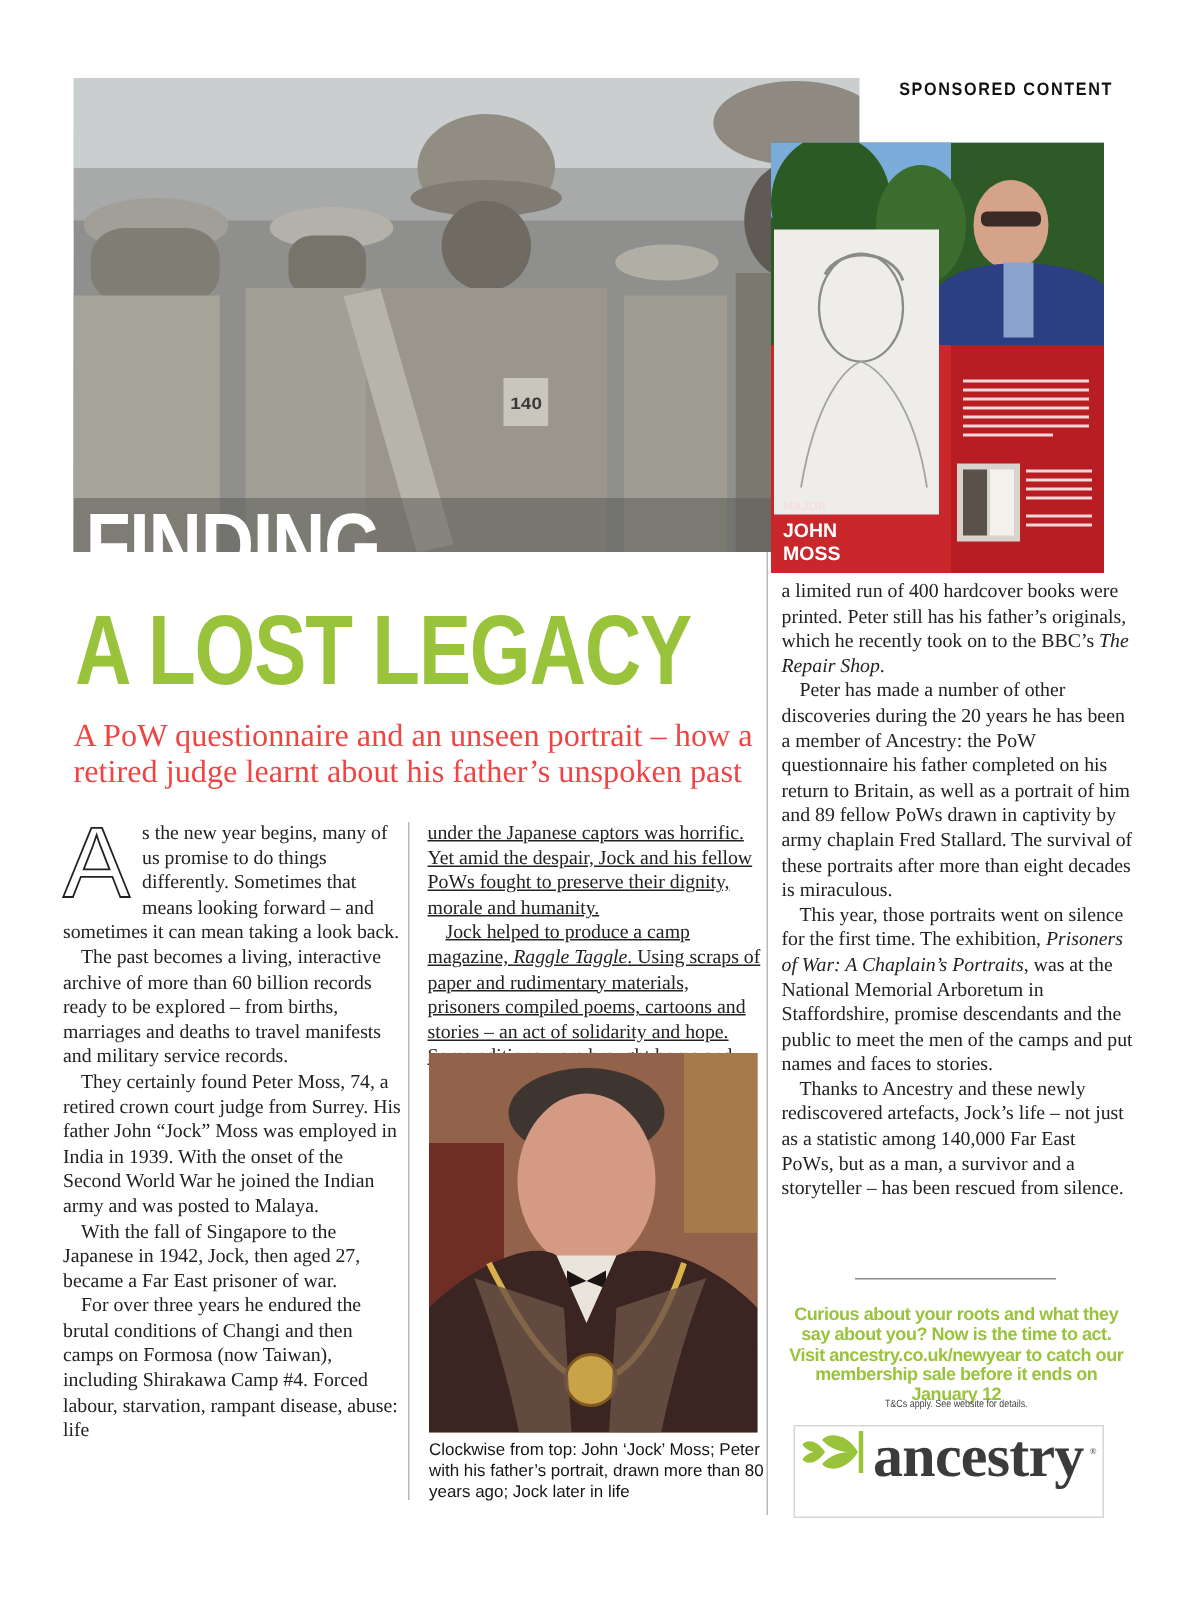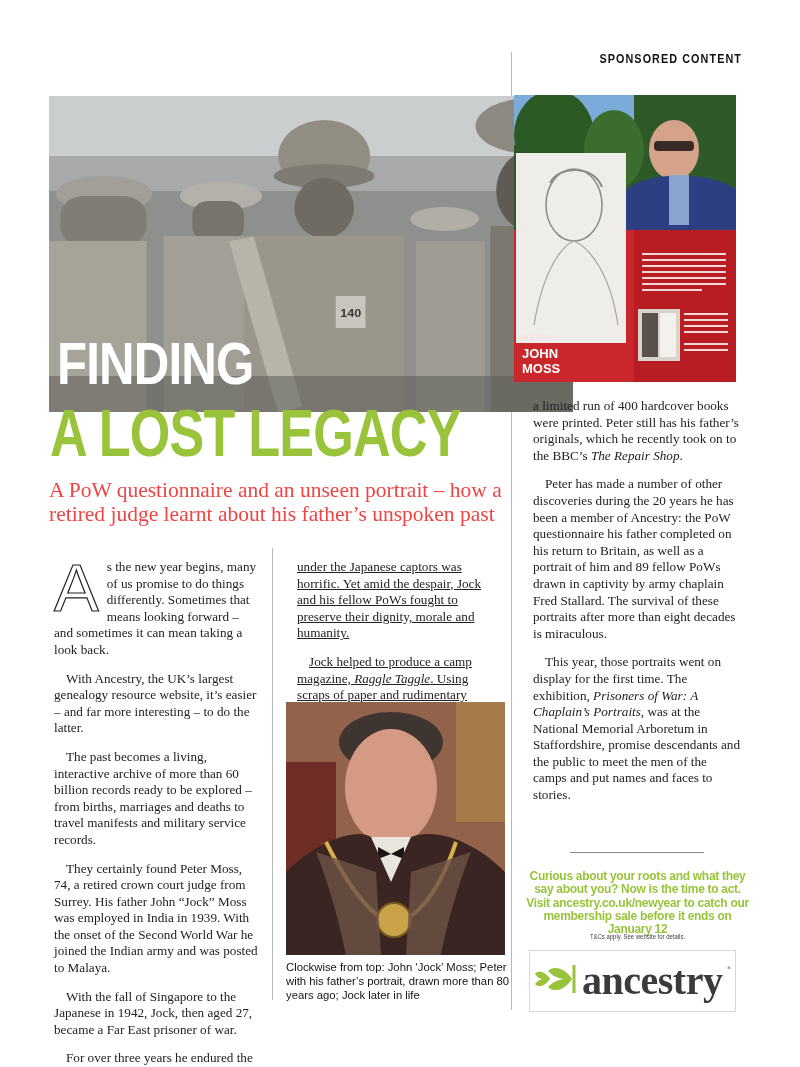--- a/index.html
+++ b/index.html
@@ -17,21 +17,20 @@
     transform: scaleX(0.9); transform-origin: right center;
   }
 
   
   .vrule { background: #b9b9b9; width: 1px; }
 
   
   .hero {
     left: 49px; top: 52px; width: 524px; height: 316px; overflow: hidden;
     background: linear-gradient(180deg, #cfd2d3 0%, #bfc2c2 38%, #8d8e8c 60%, #6a6a68 100%);
-    margin-top: 44px;
   }
   .hero svg { width: 100%; height: 100%; display: block; }
 
   .headline1 {
     left: 57px; top: 334px;
     font-family: "Liberation Sans", "DejaVu Sans", sans-serif; font-weight: 700;
     font-size: 60px; line-height: 60px; color: #ffffff; letter-spacing: -1px;
     transform: scaleX(0.82); transform-origin: left top;
   }
   .headline2 {
@@ -39,21 +38,21 @@
     font-family: "Liberation Sans", "DejaVu Sans", sans-serif; font-weight: 700;
     font-size: 66px; line-height: 66px; color: #9ac33c; letter-spacing: -1px;
     transform: scaleX(0.79); transform-origin: left top; white-space: nowrap;
   }
   .standfirst {
     left: 49px; top: 478px; width: 470px;
     font-size: 21.5px; line-height: 24px; color: #ef4444;
   }
 
   .col { font-size: 13.2px; line-height: 16.6px; color: #222; }
-  .col p { margin: 12px; text-indent: 12px; }
+  .col p { margin: 0; text-indent: 12px; }
   .col p.first { text-indent: 0; }
   .col1 { left: 42px; top: 547px; width: 228px; }
   .col2 { left: 285px; top: 547px; width: 224px; text-decoration: underline; }
   .col3 { left: 521px; top: 386px; width: 234px; }
   .dropcap {
     float: left; font-size: 67px; line-height: 54px; height: 58px;
     margin: 2px 8px 0 0; color: #fff;
     -webkit-text-stroke: 1.2px #222; font-family: "Liberation Sans", "DejaVu Sans", sans-serif;
   }
   i { font-style: italic; }
@@ -85,21 +84,21 @@
     font-size: 12px; line-height: 13.3px; color: #9ac33c; letter-spacing: -0.3px;
   }
   .tcs {
     left: 525px; top: 933px; width: 225px; text-align: center;
     font-family: "Liberation Sans", "DejaVu Sans", sans-serif; font-size: 7px; color: #444;
     transform: scaleX(0.85); transform-origin: center;
   }
   .logo-box {
     left: 529px; top: 950px; width: 205px; height: 60px;
     border: 1px solid #d6d6d6; background: #fff;
-    display: flex; align-items: center; justify-content: center; gap: 4px;
+    display: flex; align-items: flex-start; justify-content: center; gap: 4px;
   }
   .logo-word {
     font-family: "Liberation Serif", "DejaVu Serif", serif; font-size: 40px; line-height: 40px;
     color: #3b3b3b; font-weight: 700; letter-spacing: -0.5px;
   }
   .logo-tm { font-size: 6px; color: #3b3b3b; align-self: flex-start; margin-top: 14px; }
 </style>
 </head>
 <body>
 
@@ -138,21 +137,20 @@
     <rect x="0" y="280" width="457" height="36" fill="#5d5c58" opacity="0.55"></rect>
   </svg>
 </div>
 
 <div class="abs headline1">FINDING</div>
 <div class="abs headline2">A LOST LEGACY</div>
 <div class="abs standfirst">A PoW questionnaire and an unseen portrait – how a retired judge learnt about his father’s unspoken past</div>
 
 <div class="abs col col1">
   <p class="first"><span class="dropcap">A</span><span>s the new year begins, many of us promise to do things differently. Sometimes that means looking forward – and sometimes it can mean taking a look back.</span></p>
-  <p>With Ancestry, the UK’s largest genealogy resource website, it’s easier – and far more interesting – to do the latter.</p>
   <p>The past becomes a living, interactive archive of more than 60 billion records ready to be explored – from births, marriages and deaths to travel manifests and military service records.</p>
   <p>They certainly found Peter Moss, 74, a retired crown court judge from Surrey. His father John “Jock” Moss was employed in India in 1939. With the onset of the Second World War he joined the Indian army and was posted to Malaya.</p>
   <p>With the fall of Singapore to the Japanese in 1942, Jock, then aged 27, became a Far East prisoner of war.</p>
   <p>For over three years he endured the brutal conditions of Changi and then camps on Formosa (now Taiwan), including Shirakawa Camp #4. Forced labour, starvation, rampant disease, abuse: life</p>
 </div>
 
 <div class="abs col col2">
   <p class="first">under the Japanese captors was horrific. Yet amid the despair, Jock and his fellow PoWs fought to preserve their dignity, morale and humanity.</p>
   <p><span>Jock helped to produce a camp magazine, </span><i>Raggle Taggle</i><span>. Using scraps of paper and rudimentary materials, prisoners compiled poems, cartoons and stories – an act of solidarity and hope. Some editions were brought home and</span></p>
 </div>
@@ -215,21 +213,22 @@
     <rect x="146" y="218" width="16" height="44" fill="#f4f1ec"></rect>
     <text x="8" y="245" font-family="Liberation Sans, sans-serif" font-size="8" font-weight="700" fill="#f7dede">MAJOR</text>
     <text x="8" y="263" font-family="Liberation Sans, sans-serif" font-size="13" font-weight="700" fill="#ffffff">JOHN</text>
     <text x="8" y="278" font-family="Liberation Sans, sans-serif" font-size="13" font-weight="700" fill="#ffffff">MOSS</text>
   </svg>
 </div>
 
 <div class="abs col col3">
   <p class="first"><span>a limited run of 400 hardcover books were printed. Peter still has his father’s originals, which he recently took on to the BBC’s </span><i>The Repair Shop</i><span>.</span></p>
   <p>Peter has made a number of other discoveries during the 20 years he has been a member of Ancestry: the PoW questionnaire his father completed on his return to Britain, as well as a portrait of him and 89 fellow PoWs drawn in captivity by army chaplain Fred Stallard. The survival of these portraits after more than eight decades is miraculous.</p>
-  <p><span>This year, those portraits went on display for the first time. The exhibition, </span><i>Prisoners of War: A Chaplain’s Portraits</i><span>, was at the National Memorial Arboretum in Staffordshire, promise descendants and the public to meet the men of the camps and put names and faces to stories.</span></p>
+  <p><span>This year, those portraits went on silence for the first time. The exhibition, </span><i>Prisoners of War: A Chaplain’s Portraits</i><span>, was at the National Memorial Arboretum in Staffordshire, promise descendants and the public to meet the men of the camps and put names and faces to stories.</span></p>
+  <p>Thanks to Ancestry and these newly rediscovered artefacts, Jock’s life – not just as a statistic among 140,000 Far East PoWs, but as a man, a survivor and a storyteller – has been rescued from silence.</p>
 </div>
 
 <div class="abs hr"></div>
 <div class="abs cta">Curious about your roots and what they say about you? Now is the time to act. Visit ancestry.co.uk/newyear to catch our membership sale before it ends on January 12</div>
 <div class="abs tcs">T&amp;Cs apply. See website for details.</div>
 
 <div class="abs logo-box">
   <span>
     <svg width="44" height="34" viewBox="0 0 44 34">
       <path d="M40 3 L40 31" stroke="#9ac33c" stroke-width="3"></path>

